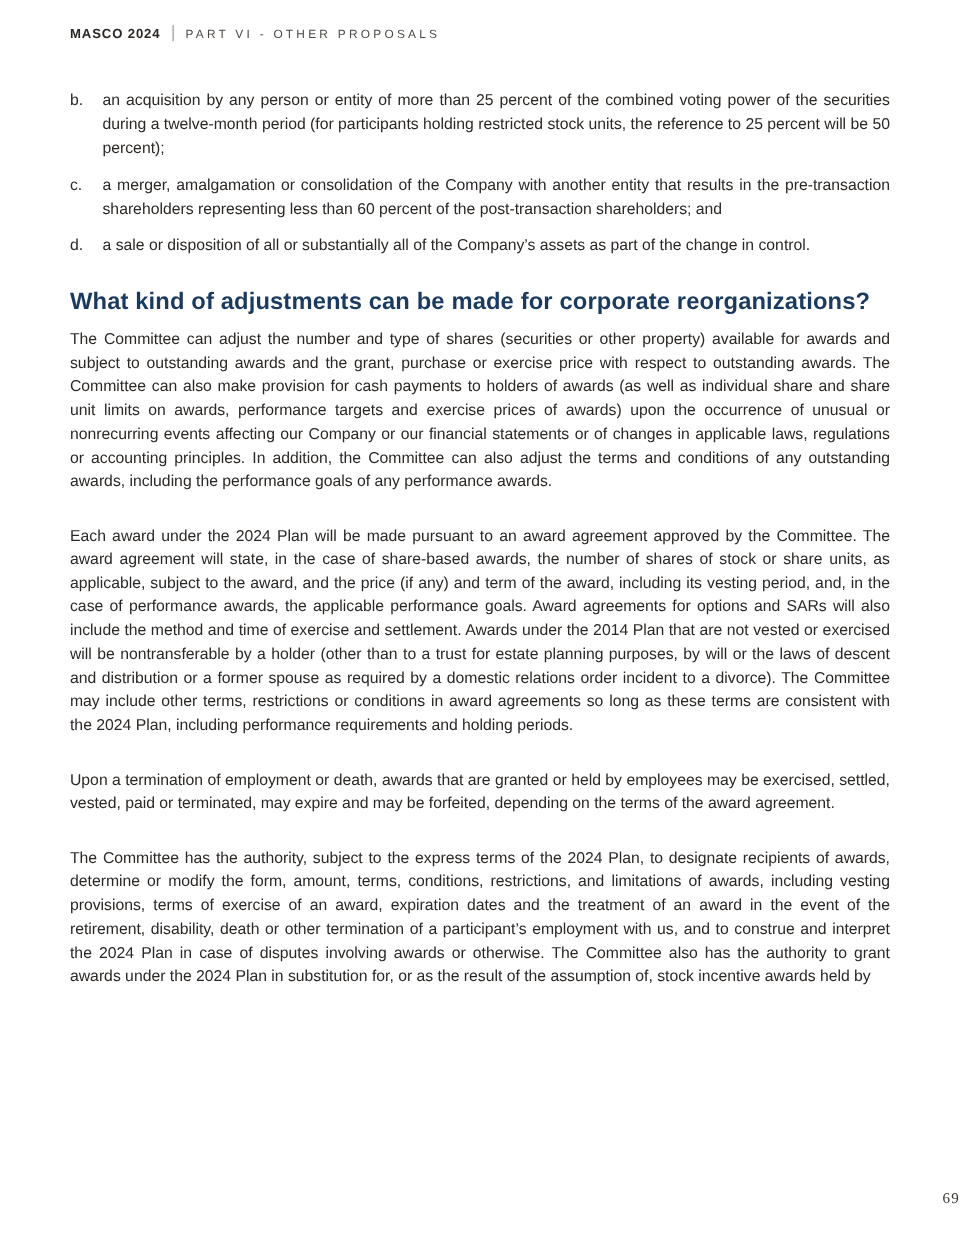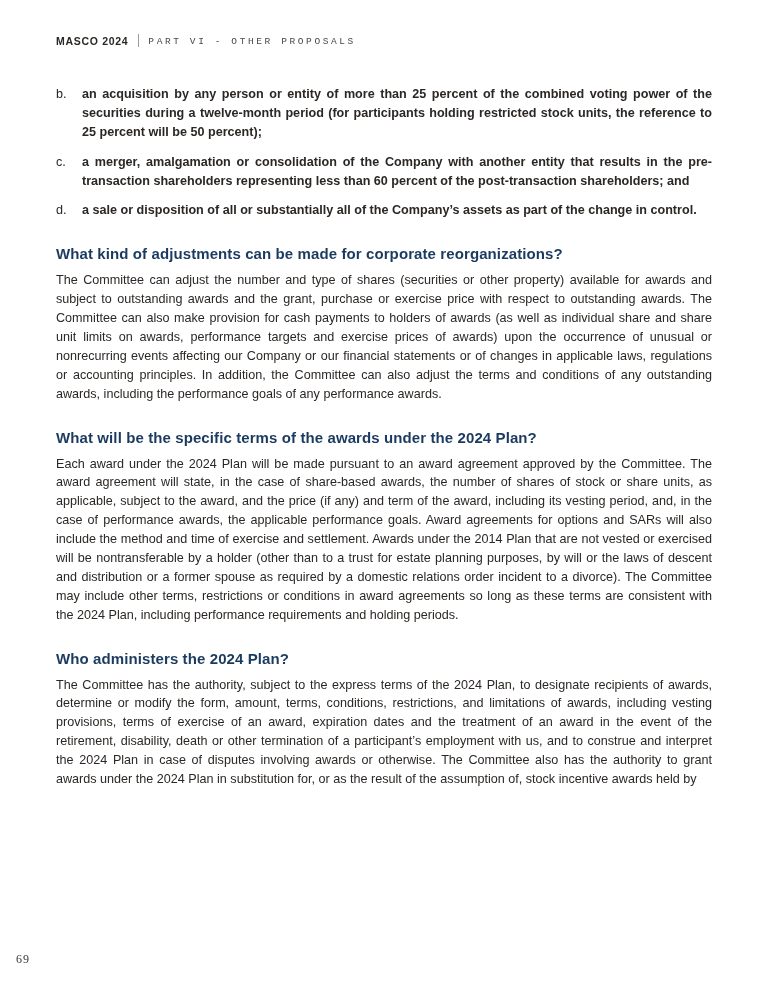--- a/index.html
+++ b/index.html
@@ -7,21 +7,21 @@
   html, body {
     background: #ffffff;
     font-family: "Liberation Sans", sans-serif;
   }
 
   .page {
     position: relative;
     width: 768px;
     height: 993px;
     background: #ffffff;
-    padding: 34px 56px 60px 56px;
+    padding: 20px 56px 60px 56px;
     overflow: hidden;
     color: var(--body-text-color, #2b2724);
   }
 
   
   .doc-header {
     display: flex;
     align-items: center;
     margin-bottom: 38px;
   }
@@ -37,74 +37,72 @@
     height: 13px;
     background: #9b9b9b;
     margin: 0 9px 0 10px;
   }
   .section-label {
     font-size: 9.5px;
     letter-spacing: 2.6px;
     color: var(--header-label-color, #4c4843);
     white-space: nowrap;
     padding-top: 1px;
-    font-family: Liberation Mono, monospace;
   }
 
   
   .alpha-list {
     list-style: none;
     margin-bottom: 4px;
   }
   .alpha-item {
     display: flex;
     margin-bottom: 11px;
   }
   .alpha-marker {
     flex: none;
     width: 26px;
     font-size: 12.6px;
     line-height: 1.5;
     color: var(--body-text-color, #2b2724);
   }
   .alpha-text {
     flex: 1;
-    font-weight: bold;
   }
 
   
   .body-text {
     font-size: 12.6px;
     line-height: 1.5;
     color: var(--body-text-color, #2b2724);
     text-align: justify;
   }
 
   
   .qa {
     margin-top: 25px;
   }
   .qa-heading {
-    font-size: 15px;
+    font-size: 19px;
     font-weight: bold;
     color: var(--heading-color, #1b3a5f);
     margin-bottom: 9px;
     letter-spacing: 0.1px;
   }
   .qa .body-text + .body-text {
     margin-top: 13px;
   }
 
   
   .doc-footer {
     position: absolute;
-    left: 16px;
+    left: 0;
     right: 0;
     bottom: 26px;
-    text-align: left;
+    text-align: right;
   }
   .page-number {
     font-family: "Liberation Serif", serif;
     font-size: 12px;
     letter-spacing: 1px;
     color: #3a3733;
   }
 </style>
 </head>
 <body>
@@ -133,32 +131,31 @@
         <span class="alpha-text body-text">a sale or disposition of all or substantially all of the Company’s assets as part of the change in control.</span>
       </li>
     </ul>
 
     <section class="qa">
       <h2 class="qa-heading">What kind of adjustments can be made for corporate reorganizations?</h2>
       <p class="body-text">The Committee can adjust the number and type of shares (securities or other property) available for awards and subject to outstanding awards and the grant, purchase or exercise price with respect to outstanding awards. The Committee can also make provision for cash payments to holders of awards (as well as individual share and share unit limits on awards, performance targets and exercise prices of awards) upon the occurrence of unusual or nonrecurring events affecting our Company or our financial statements or of changes in applicable laws, regulations or accounting principles. In addition, the Committee can also adjust the terms and conditions of any outstanding awards, including the performance goals of any performance awards.</p>
     </section>
 
     <section class="qa">
-      <h2 class="qa-heading">What will be the specific terms of the awards under the 2024 Plan?</h2>
       <p class="body-text">Each award under the 2024 Plan will be made pursuant to an award agreement approved by the Committee. The award agreement will state, in the case of share-based awards, the number of shares of stock or share units, as applicable, subject to the award, and the price (if any) and term of the award, including its vesting period, and, in the case of performance awards, the applicable performance goals. Award agreements for options and SARs will also include the method and time of exercise and settlement. Awards under the 2014 Plan that are not vested or exercised will be nontransferable by a holder (other than to a trust for estate planning purposes, by will or the laws of descent and distribution or a former spouse as required by a domestic relations order incident to a divorce). The Committee may include other terms, restrictions or conditions in award agreements so long as these terms are consistent with the 2024 Plan, including performance requirements and holding periods.</p>
+    </section>
+
+    <section class="qa">
+      <p class="body-text">Upon a termination of employment or death, awards that are granted or held by employees may be exercised, settled, vested, paid or terminated, may expire and may be forfeited, depending on the terms of the award agreement.</p>
     </section>
 
     <section class="qa">
     </section>
 
     <section class="qa">
-    </section>
-
-    <section class="qa">
-      <h2 class="qa-heading">Who administers the 2024 Plan?</h2>
       <p class="body-text">The Committee has the authority, subject to the express terms of the 2024 Plan, to designate recipients of awards, determine or modify the form, amount, terms, conditions, restrictions, and limitations of awards, including vesting provisions, terms of exercise of an award, expiration dates and the treatment of an award in the event of the retirement, disability, death or other termination of a participant’s employment with us, and to construe and interpret the 2024 Plan in case of disputes involving awards or otherwise. The Committee also has the authority to grant awards under the 2024 Plan in substitution for, or as the result of the assumption of, stock incentive awards held by</p>
     </section>
 
   </main>
 
   <footer class="doc-footer">
     <span class="page-number">69</span>
   </footer>
 
 </div>

